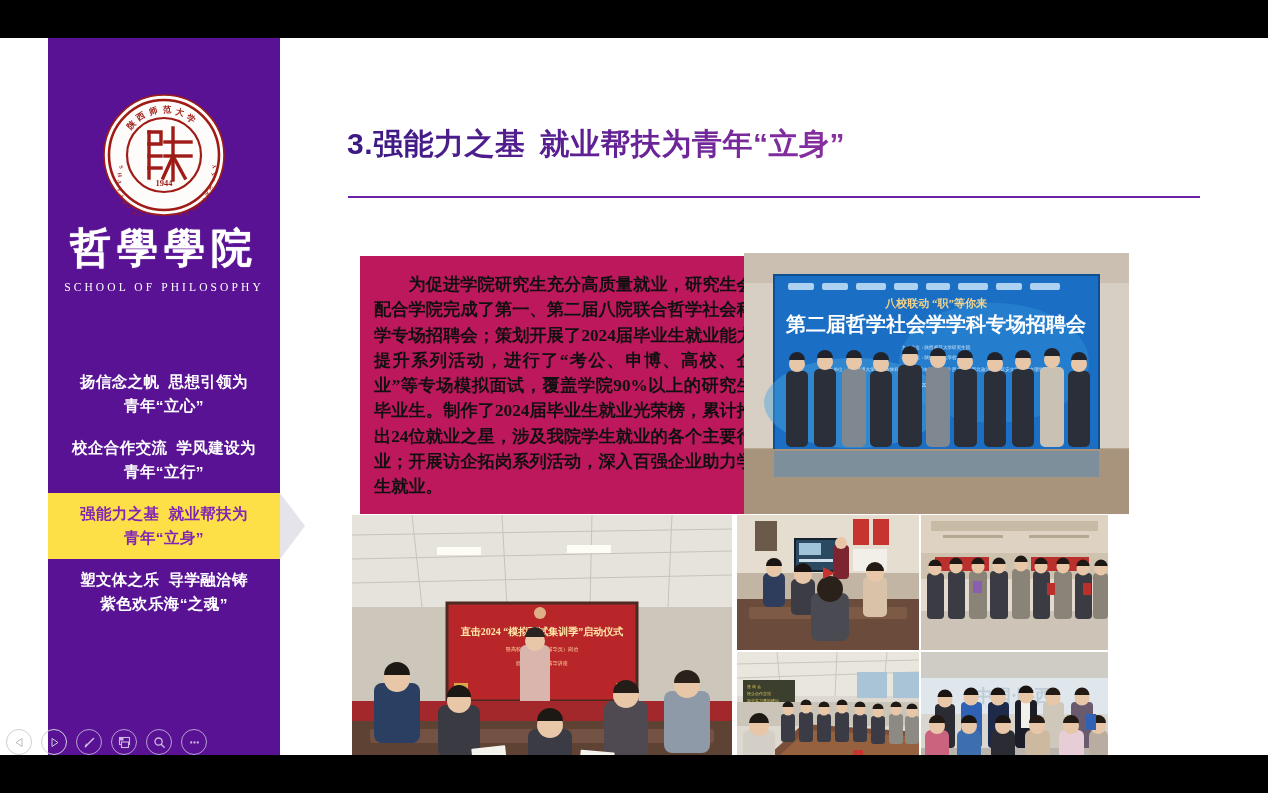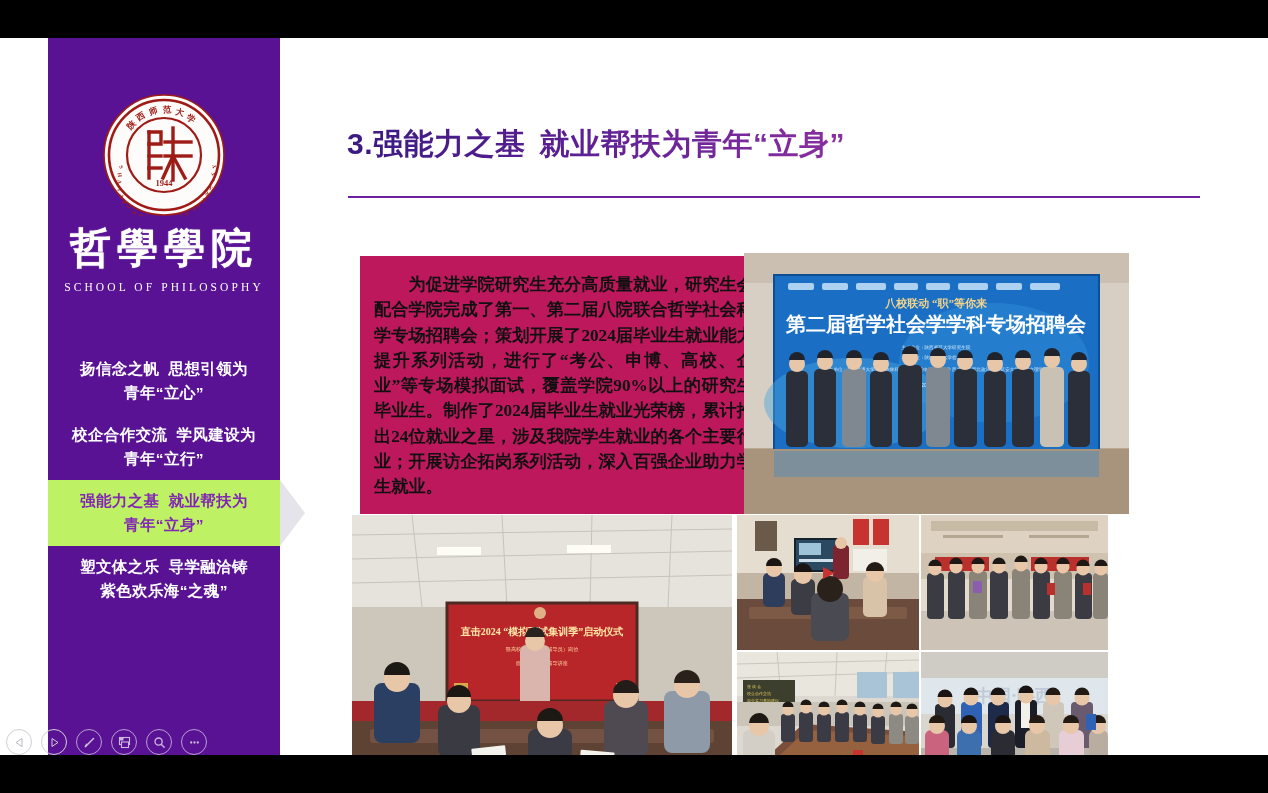--- a/index.html
+++ b/index.html
@@ -20,25 +20,25 @@
   .seal{width:122px;height:122px;margin:0 auto;position:relative;}
   .seal svg{display:block;}
 
   .college-cn{margin-top:10px;font-family:"Liberation Serif","DejaVu Serif",serif;
       font-size:41px;letter-spacing:6px;color:#fff;font-weight:700;line-height:1.1;
       text-shadow:0 0 1px #fff;}
   .college-en{margin-top:10px;font-family:"Liberation Serif","DejaVu Serif",serif;
       font-size:11.5px;letter-spacing:3.1px;color:#fff;}
 
   
-  .nav{position:absolute;left:0;top:310px;width:232px;}
+  .nav{position:absolute;left:0;top:323px;width:232px;}
   .nav-item{position:relative;width:232px;box-sizing:border-box;
       padding:9px 10px;text-align:center;color:#ffffff;
       font-size:15.5px;font-weight:700;line-height:1.55;letter-spacing:.4px;}
-  .nav-item.active{background:#bef264;color:#8226b4;}
+  .nav-item.active{background:#fde047;color:#8226b4;}
   .nav-item.active .arrow{position:absolute;right:-25px;top:0;width:25px;height:100%;}
   .nav-item .sp{display:inline-block;width:9px;}
 
   
   .title{position:absolute;left:347px;top:88px;font-size:30px;font-weight:700;
       letter-spacing:.5px;line-height:1.2;
       background:linear-gradient(90deg,#3b1a82 0%,#5b1f93 45%,#8a2fa0 100%);
       -webkit-background-clip:text;background-clip:text;color:transparent;
       white-space:nowrap;}
   .title .sp{display:inline-block;width:14px;}

